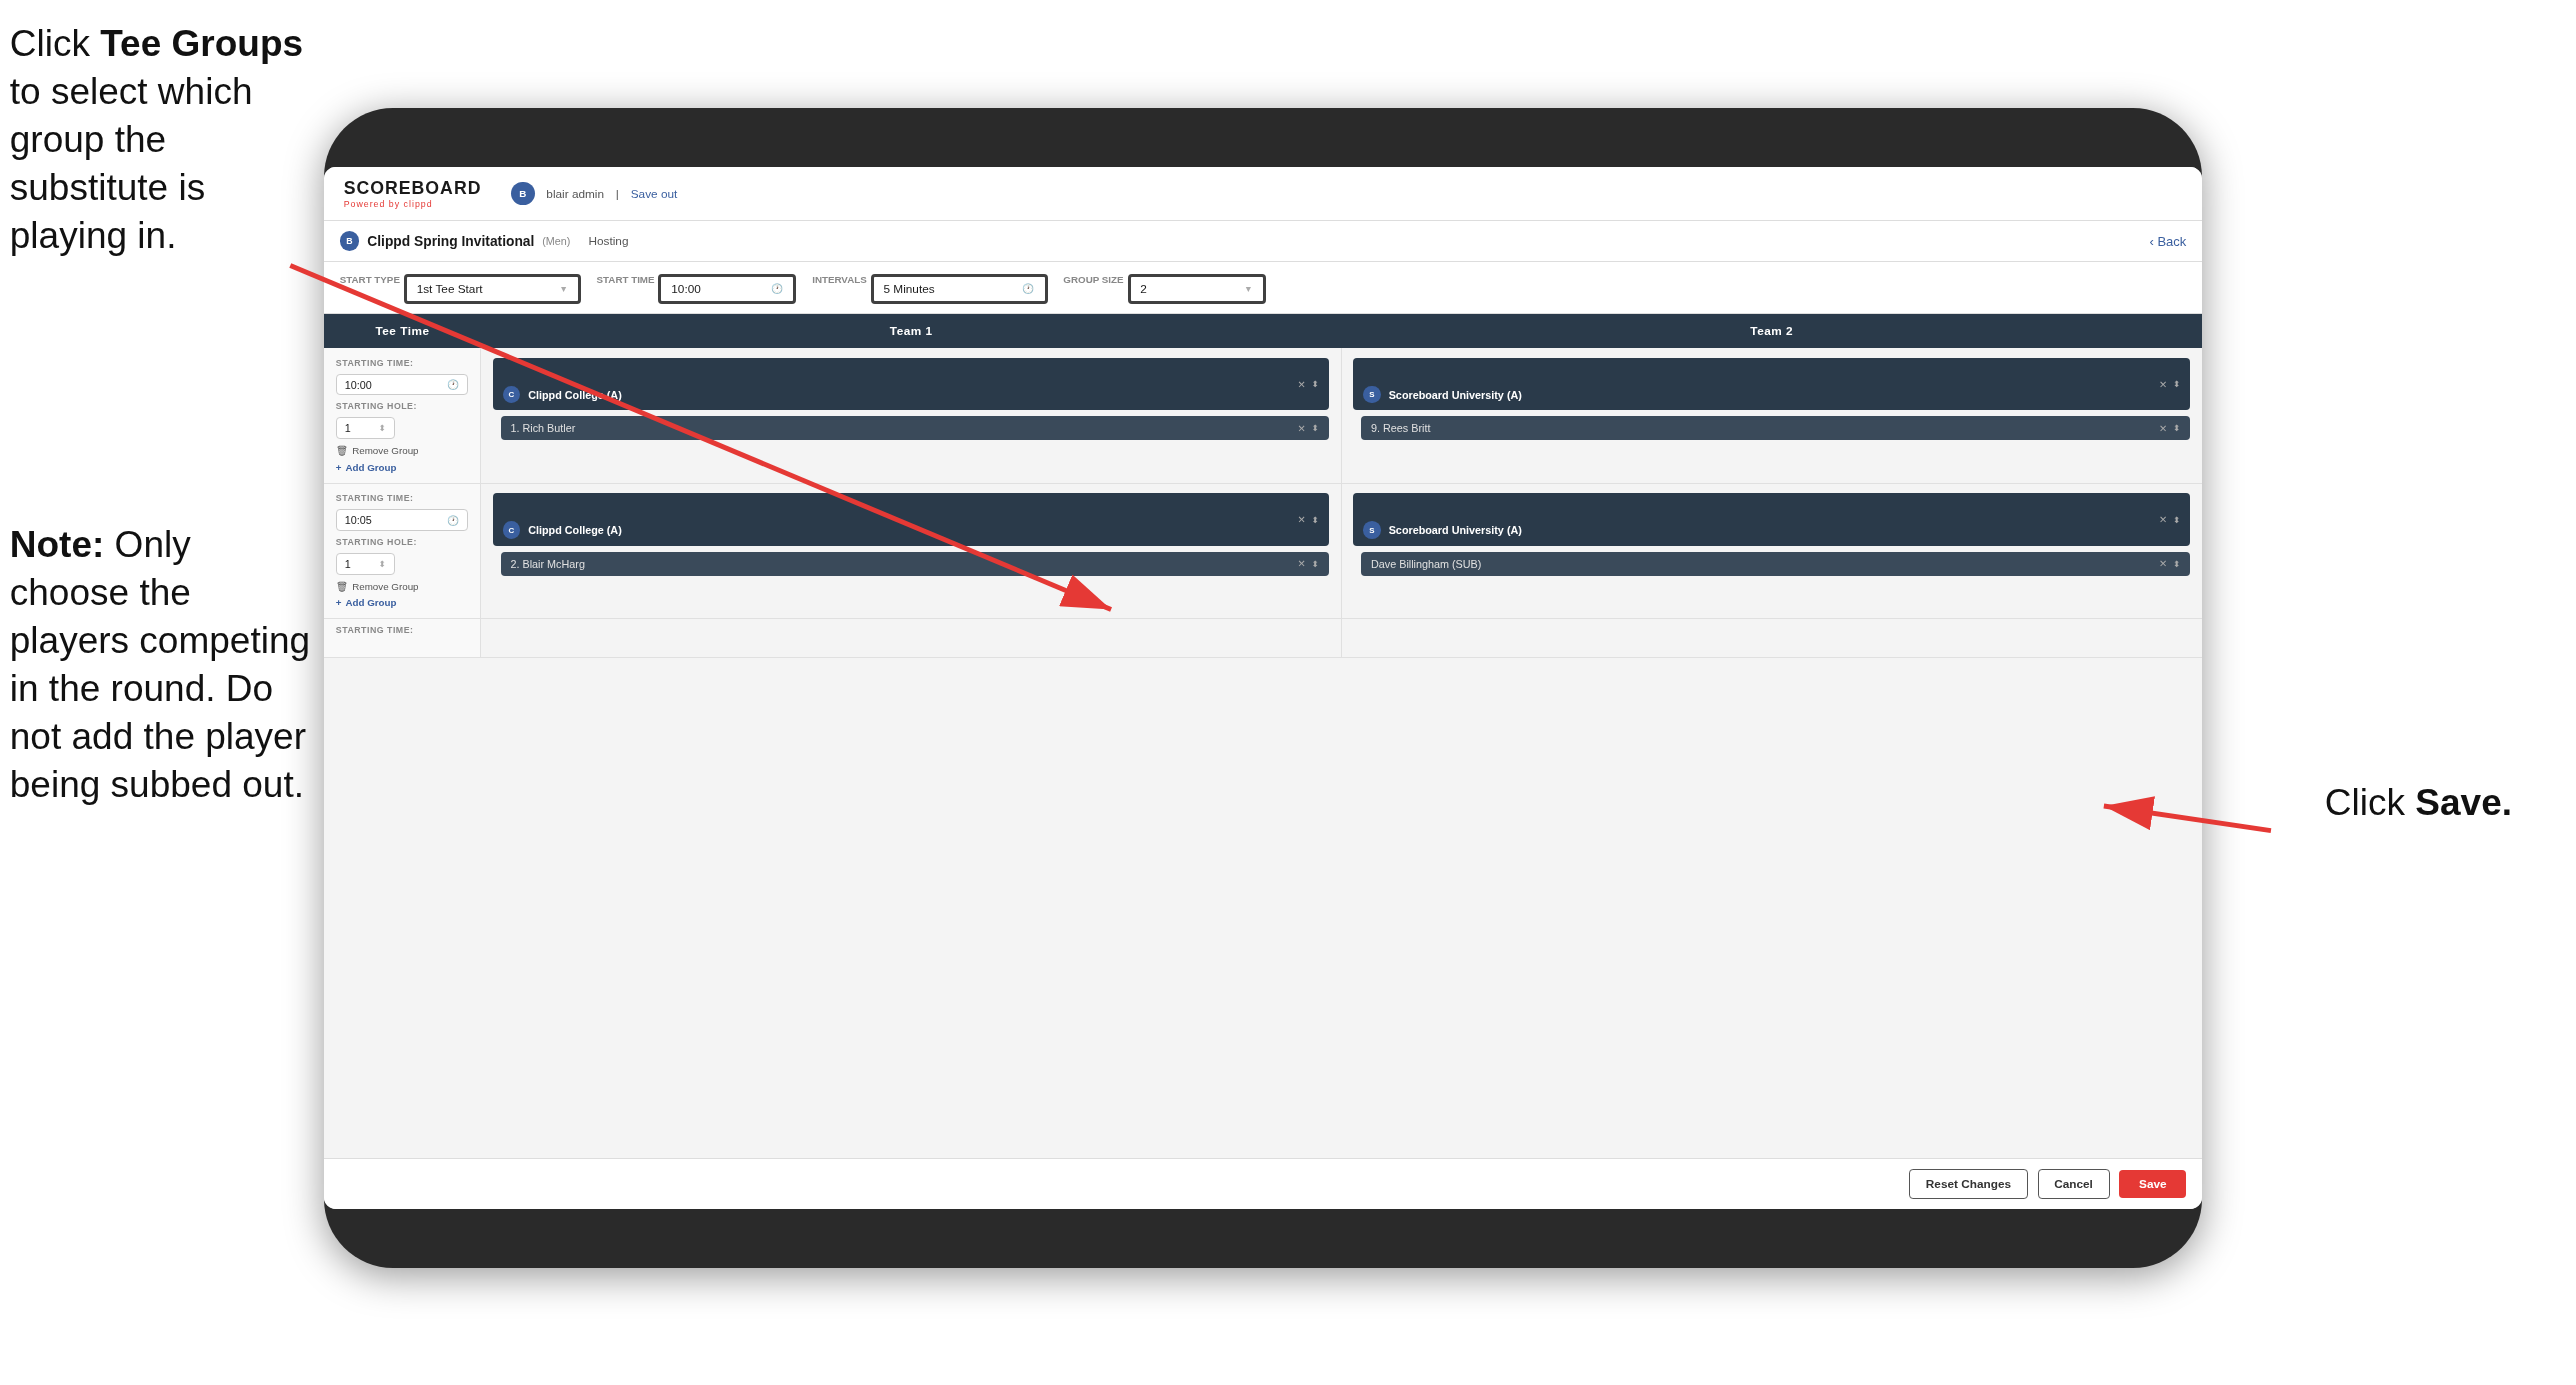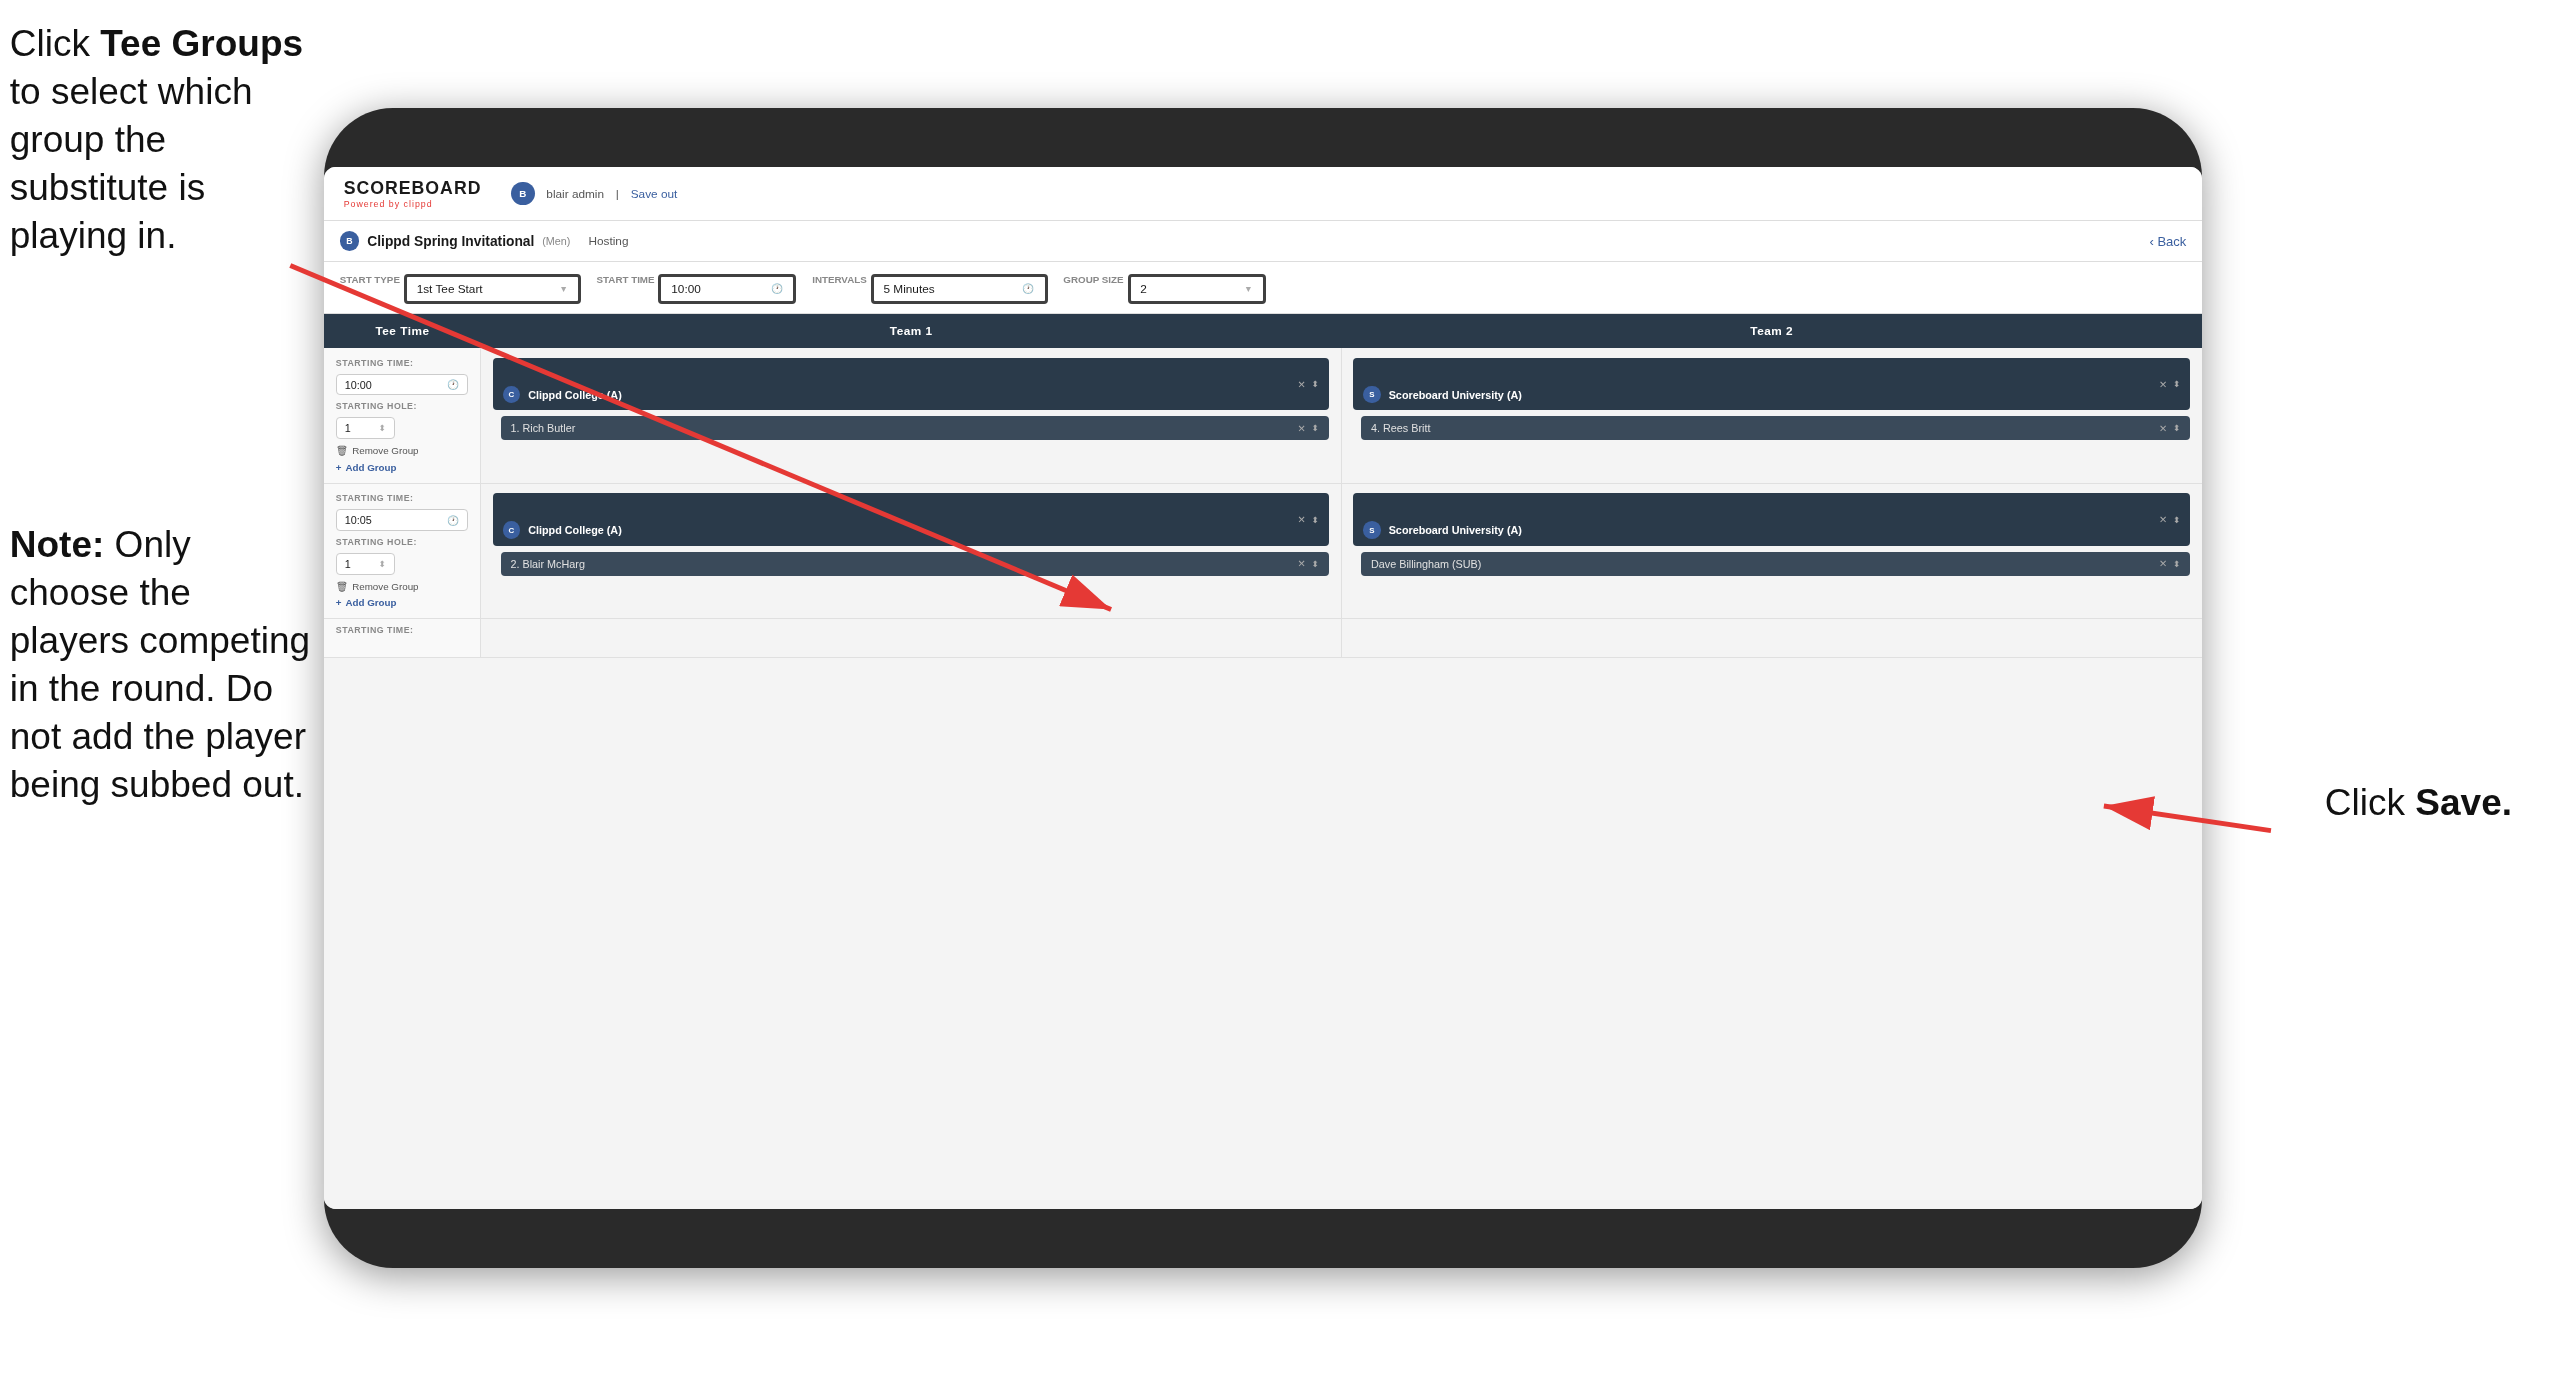--- a/index.html
+++ b/index.html
@@ -561,21 +561,21 @@
               <div class="team-card-left">
                 <div class="team-icon">S</div>
                 <span class="team-name">Scoreboard University (A)</span>
               </div>
               <div class="team-card-right">
                 <span class="x-icon">✕</span>
                 <span class="chevron">⬍</span>
               </div>
             </div>
             <div class="player-card">
-              <span class="player-name">4. Rees Britt</span>
+              <span class="player-name">9. Rees Britt</span>
               <div class="player-card-right">
                 <span class="x-icon">✕</span>
                 <span class="chevron">⬍</span>
               </div>
             </div>
           </div>
         </div>
 
         <div class="tee-group-row">
           <div class="tee-group-left">
@@ -642,20 +642,25 @@
           <div class="tee-group-left" style="padding:5.9px 11.8px;">
             <span class="field-label-sm">STARTING TIME:</span>
           </div>
           <div class="tee-group-team"></div>
           <div class="tee-group-team"></div>
         </div>
 
       </div>
     </div>
 
+    <div class="bottom-bar">
+      <button class="btn-reset">Reset Changes</button>
+      <button class="btn-cancel">Cancel</button>
+      <button class="btn-save">Save</button>
+    </div>
 
   </div>
 </div>
 
 <svg class="arrow-tee-groups" xmlns="http://www.w3.org/2000/svg" viewBox="0 0 2620 1409" width="2576" height="1385">
 
   <defs>
     <marker id="arrowhead1" markerWidth="10" markerHeight="7" refX="10" refY="3.5" orient="auto">
       <polygon points="0 0, 10 3.5, 0 7" fill="#e53935"></polygon>
     </marker>

